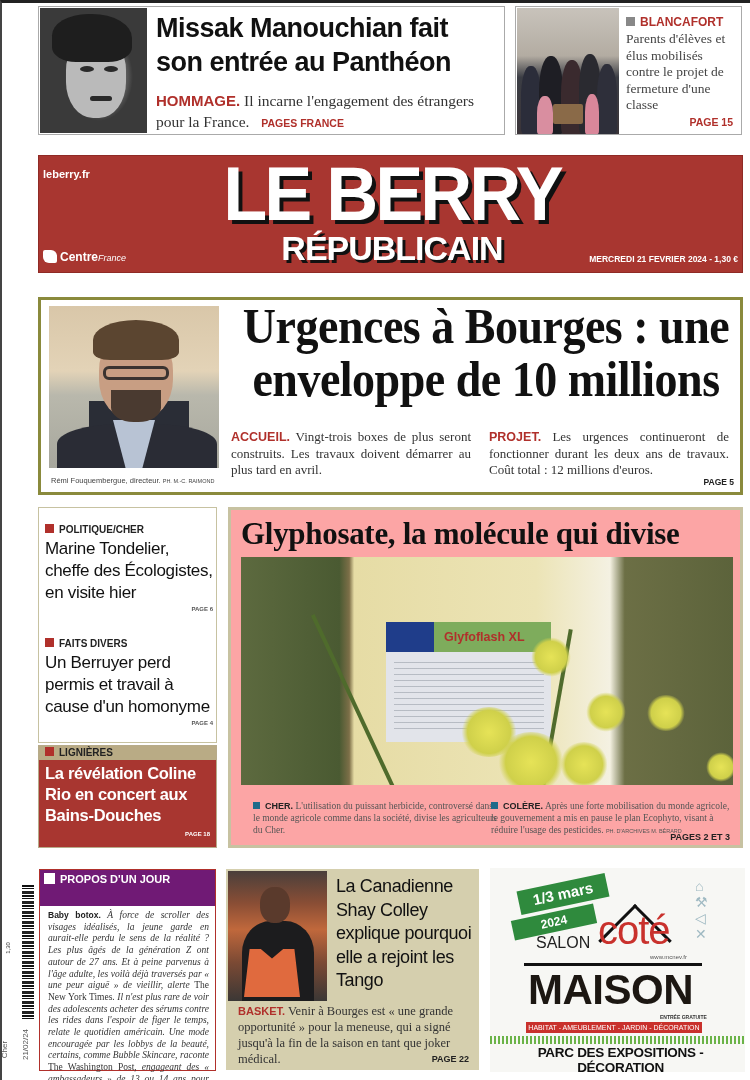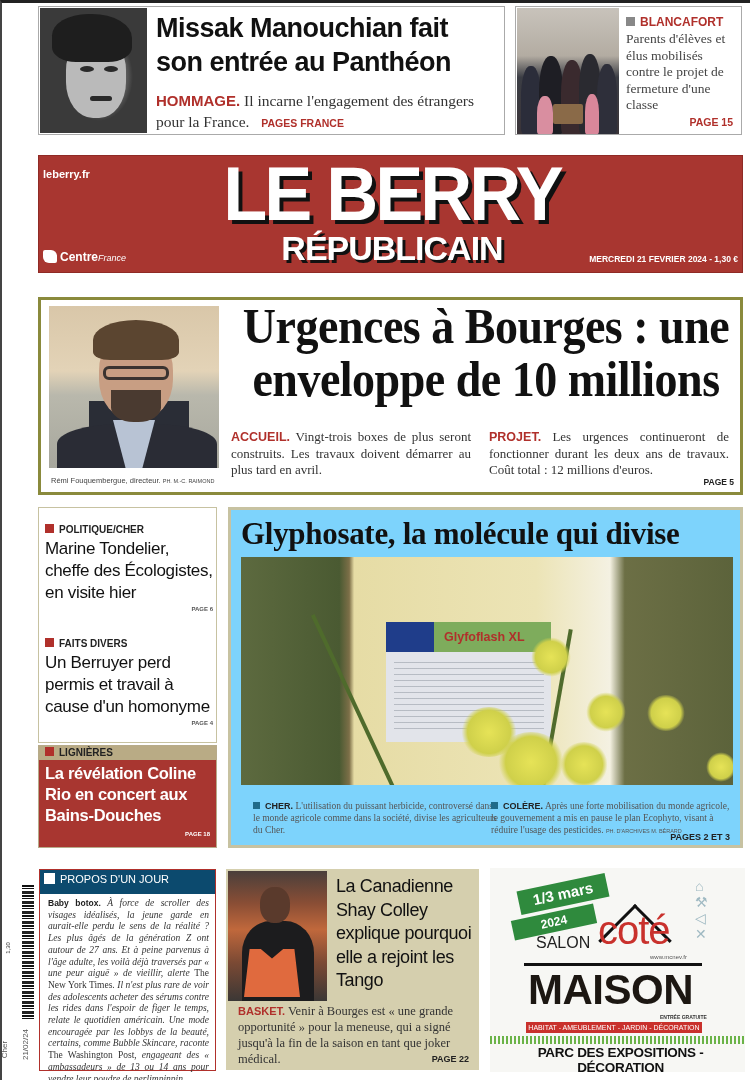--- a/index.html
+++ b/index.html
@@ -72,21 +72,21 @@
   .brief .hl { font-size:17px; line-height:22px; color:#111; margin-top:3px; letter-spacing:-0.3px; }
   .brief .page { text-align:right; font-size:6px; color:#555; margin-top:2px; font-weight:bold; }
 
   #redbox { left: 38px; top: 745px; width: 179px; height: 103px; background:#a83630; border:1px solid #b7ab8a; }
   #redbox .kbar { height:14px; background:#b9ab85; font-size:10px; font-weight:bold; color:#222; padding-left:6px; line-height:14px; }
   #redbox .kbar .sq { background:#b0302b; }
   #redbox .hl { color:#fff; font-size:16.5px; line-height:21px; font-weight:bold; padding: 3px 0 0 6px; letter-spacing:-0.3px; }
   #redbox .page { position:absolute; right:6px; bottom:10px; font-size:6px; color:#fff; font-weight:bold; }
 
   
-  #glypho { left: 228px; top: 507px; width: 515px; height: 341px; border: 3px solid #c7c2a1; background:#7dd3fc; }
+  #glypho { left: 228px; top: 507px; width: 515px; height: 341px; border: 3px solid #c7c2a1; background:#fca5a5; }
   #glypho .headline { position:absolute; left:10px; top:4px; width:495px; font-family:"Liberation Serif", serif; font-weight:bold; font-size:31px; line-height:40px; letter-spacing:-0.3px; color:#111; }
   #glypho .photo { position:absolute; left:10px; top:47px; width:492px; height:228px; overflow:hidden; background: linear-gradient(90deg, #5d6a3f 0%, #4a5a32 20%, #7d6f48 22%, #e6dca5 23%, #ece4b6 60%, #f4f1e2 75%, #6c6f45 78%, #5c633b 100%); }
   #glypho .label { position:absolute; left:145px; top:65px; width:165px; height:120px; background:#e2e4ea; }
   #glypho .label .brand { position:absolute; left:0; top:0; width:50px; height:30px; background:#1f3d8a; }
   #glypho .label .name { position:absolute; left:48px; top:0; width:117px; height:30px; background:#7eac5c; color:#b0302b; font-weight:bold; font-size:12.5px; line-height:30px; padding-left:10px; }
   #glypho .label .lines { position:absolute; left:8px; top:40px; width:150px; height:70px; background: repeating-linear-gradient(180deg, #9aa0aa 0 1px, transparent 1px 6px); opacity:.6; }
   #glypho .flower { position:absolute; border-radius:50%; background: radial-gradient(circle, #e6e357 0%, #cfd04a 55%, rgba(200,200,70,0) 70%); }
   #glypho .stem { position:absolute; background:#4f6b2c; width:4px; transform-origin: bottom; }
   #glypho .col { position:absolute; top:290px; width:245px; font-family:"Liberation Serif", serif; font-size:9.5px; line-height:12px; color:#555; }
   #glypho .col .kicker { font-family:"Liberation Sans", sans-serif; font-weight:bold; color:#222; font-size:9px; }
@@ -97,21 +97,21 @@
 
   
   #barcode { left: 8px; top: 885px; width: 28px; height: 185px; }
   #barcode .bars { position:absolute; left:14px; top:0; width:12px; height:136px; background: repeating-linear-gradient(180deg, #111 0 2px, #fff 2px 3px, #111 3px 4px, #fff 4px 6px, #222 6px 9px, #fff 9px 10px); }
   #barcode .price { position:absolute; left:-6px; top:60px; font-size:6px; transform: rotate(-90deg); color:#333; white-space:nowrap; }
   #barcode .dept { position:absolute; left:-12px; top:160px; font-size:8px; transform: rotate(-90deg); color:#555; white-space:nowrap; }
   #barcode .dt { position:absolute; left:2px; top:155px; font-size:8px; transform: rotate(-90deg); color:#555; white-space:nowrap; }
 
   
   #propos { left: 39px; top: 869px; width: 177px; height: 202px; border: 1px solid #b0302b; background:#fff; }
-  #propos .bar { height:24px; background:#0c4a6e; color:#fff; font-weight:normal; font-size:11px; line-height:18px; padding-left:4px; }
+  #propos .bar { height:36px; background:#701a75; color:#fff; font-weight:bold; font-size:11px; line-height:18px; padding-left:4px; }
   #propos .bar .box { display:inline-block; width:11px; height:11px; background:#fff; vertical-align:-1px; margin-right:5px; }
   #propos .body { padding:4px 6px 0 8px; font-family:"Liberation Serif", serif; font-style:italic; font-size:9.5px; line-height:11.7px; color:#333; text-align:justify; }
   #propos .body .lead { font-style:normal; font-weight:bold; font-family:"Liberation Sans", sans-serif; font-size:8.5px; color:#222; }
   #propos .body .up { font-style:normal; }
 
   
   #basket { left: 226px; top: 869px; width: 253px; height: 201px; background:#d5cfae; }
   #basket .photo { position:absolute; left:2px; top:2px; width:99px; height:130px; overflow:hidden; background: linear-gradient(180deg, #4a3f3b 0%, #8a4e35 25%, #c0683c 45%, #7c4a34 70%, #3b3735 100%); }
   #basket .photo .head { position:absolute; left:32px; top:16px; width:30px; height:36px; border-radius:45%; background:#5a3a2c; }
   #basket .photo .body { position:absolute; left:14px; top:50px; width:72px; height:80px; border-radius:40% 40% 0 0; background:#1c1c1e; }

